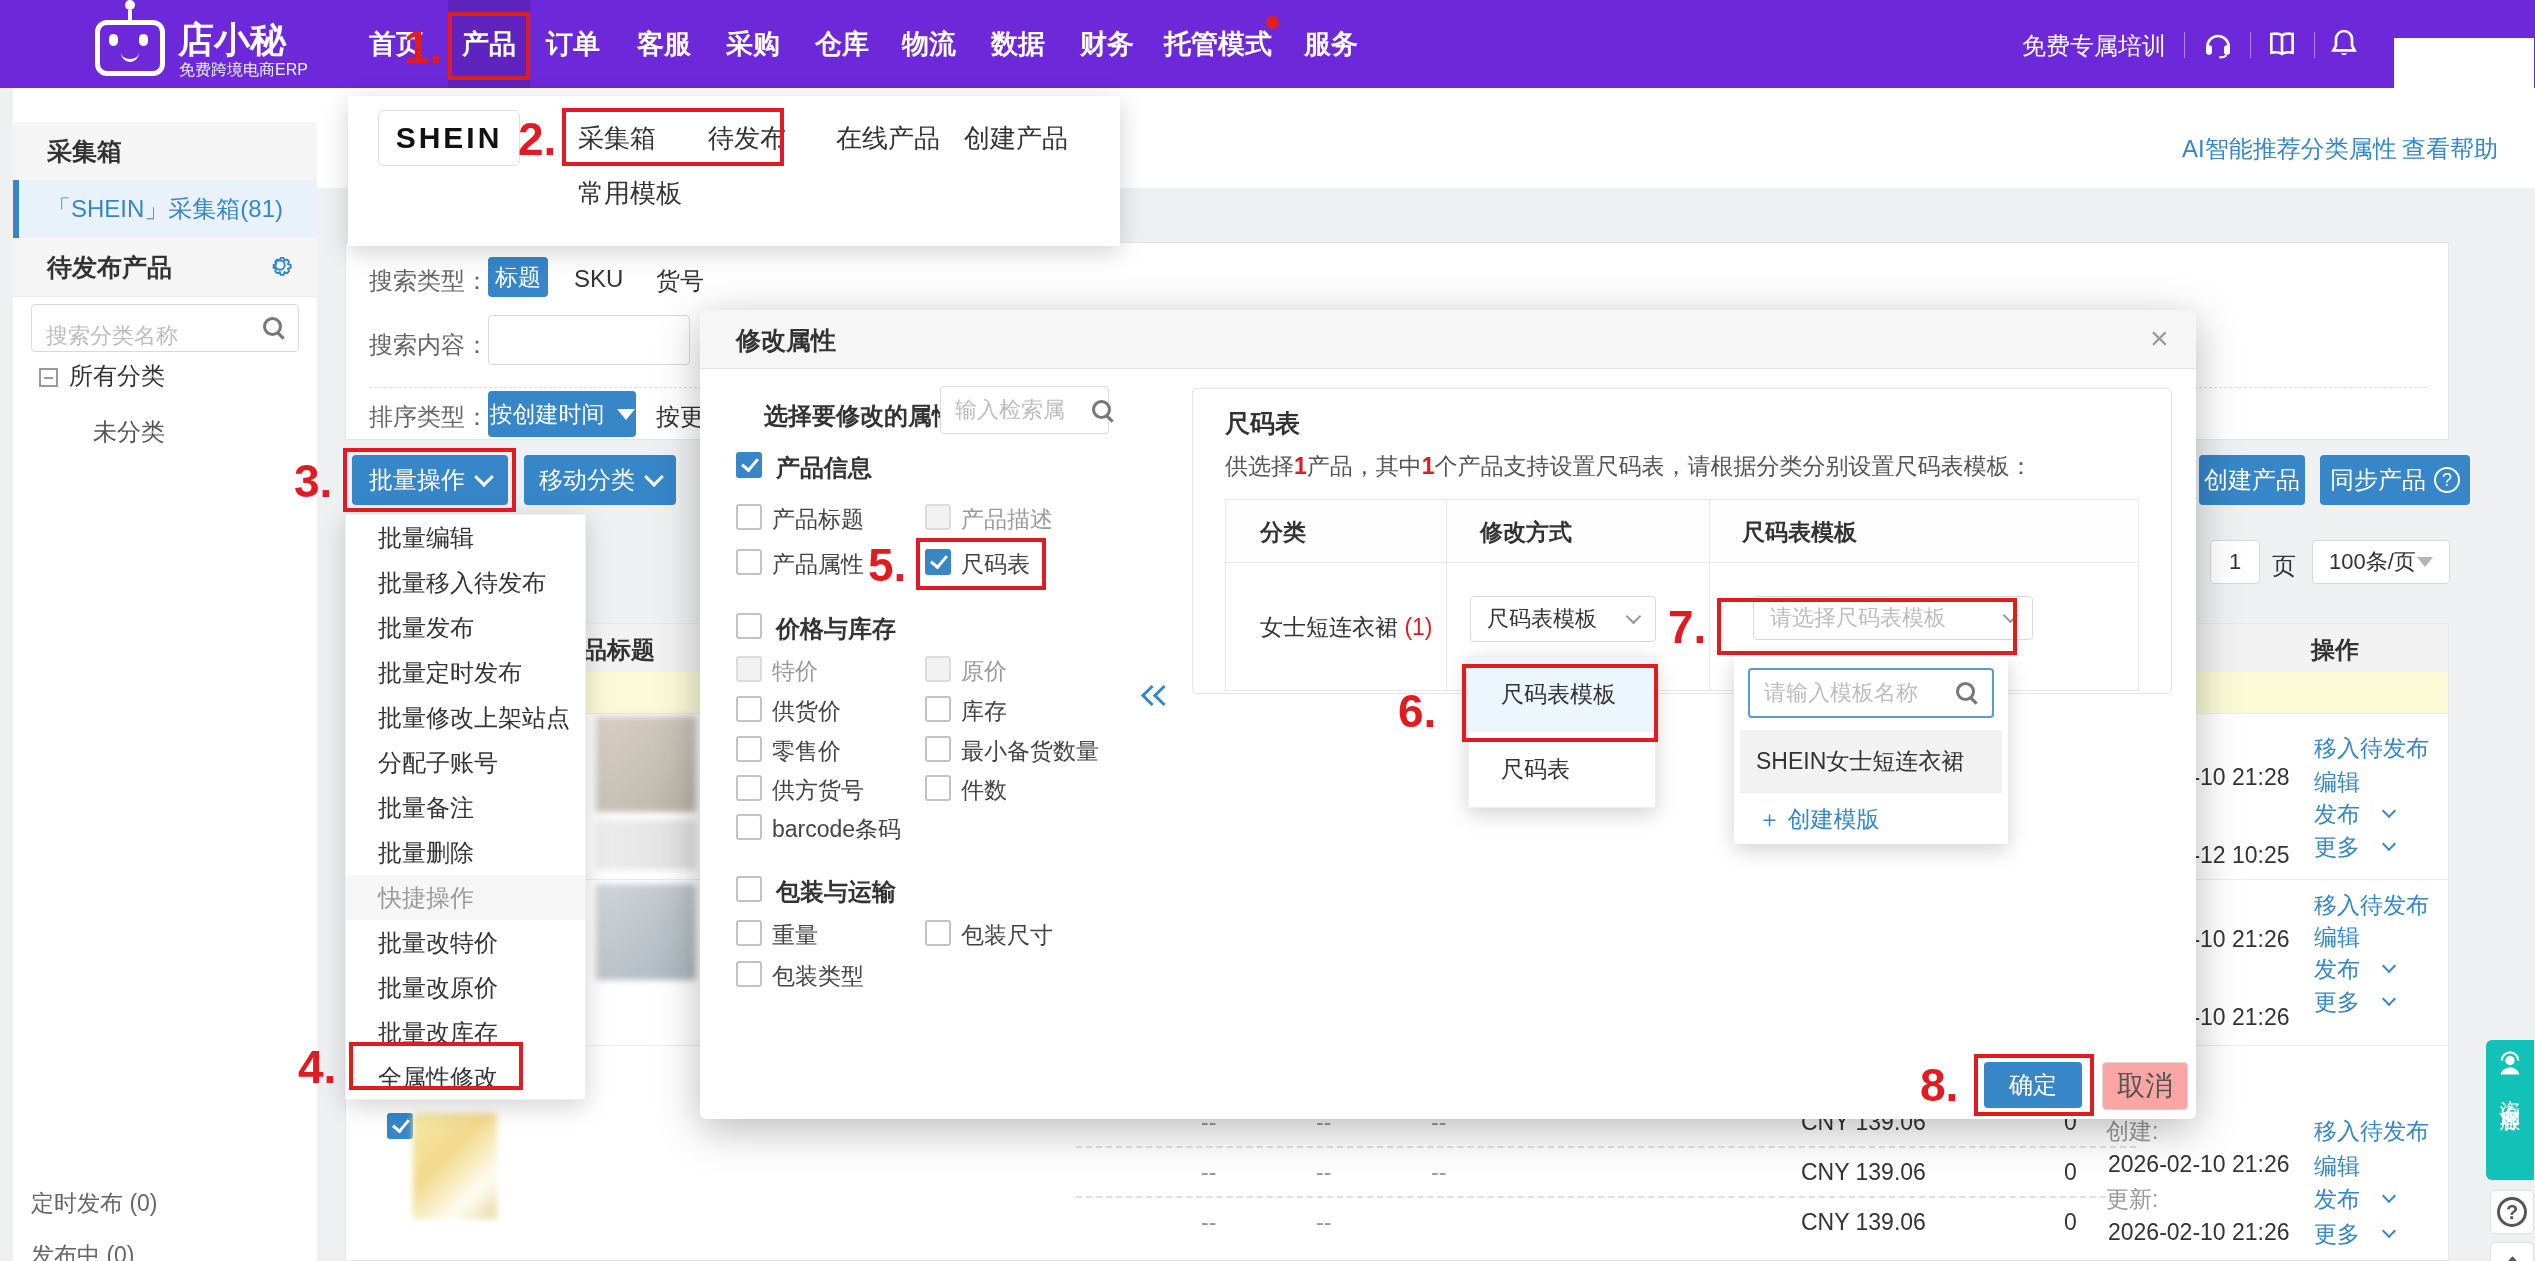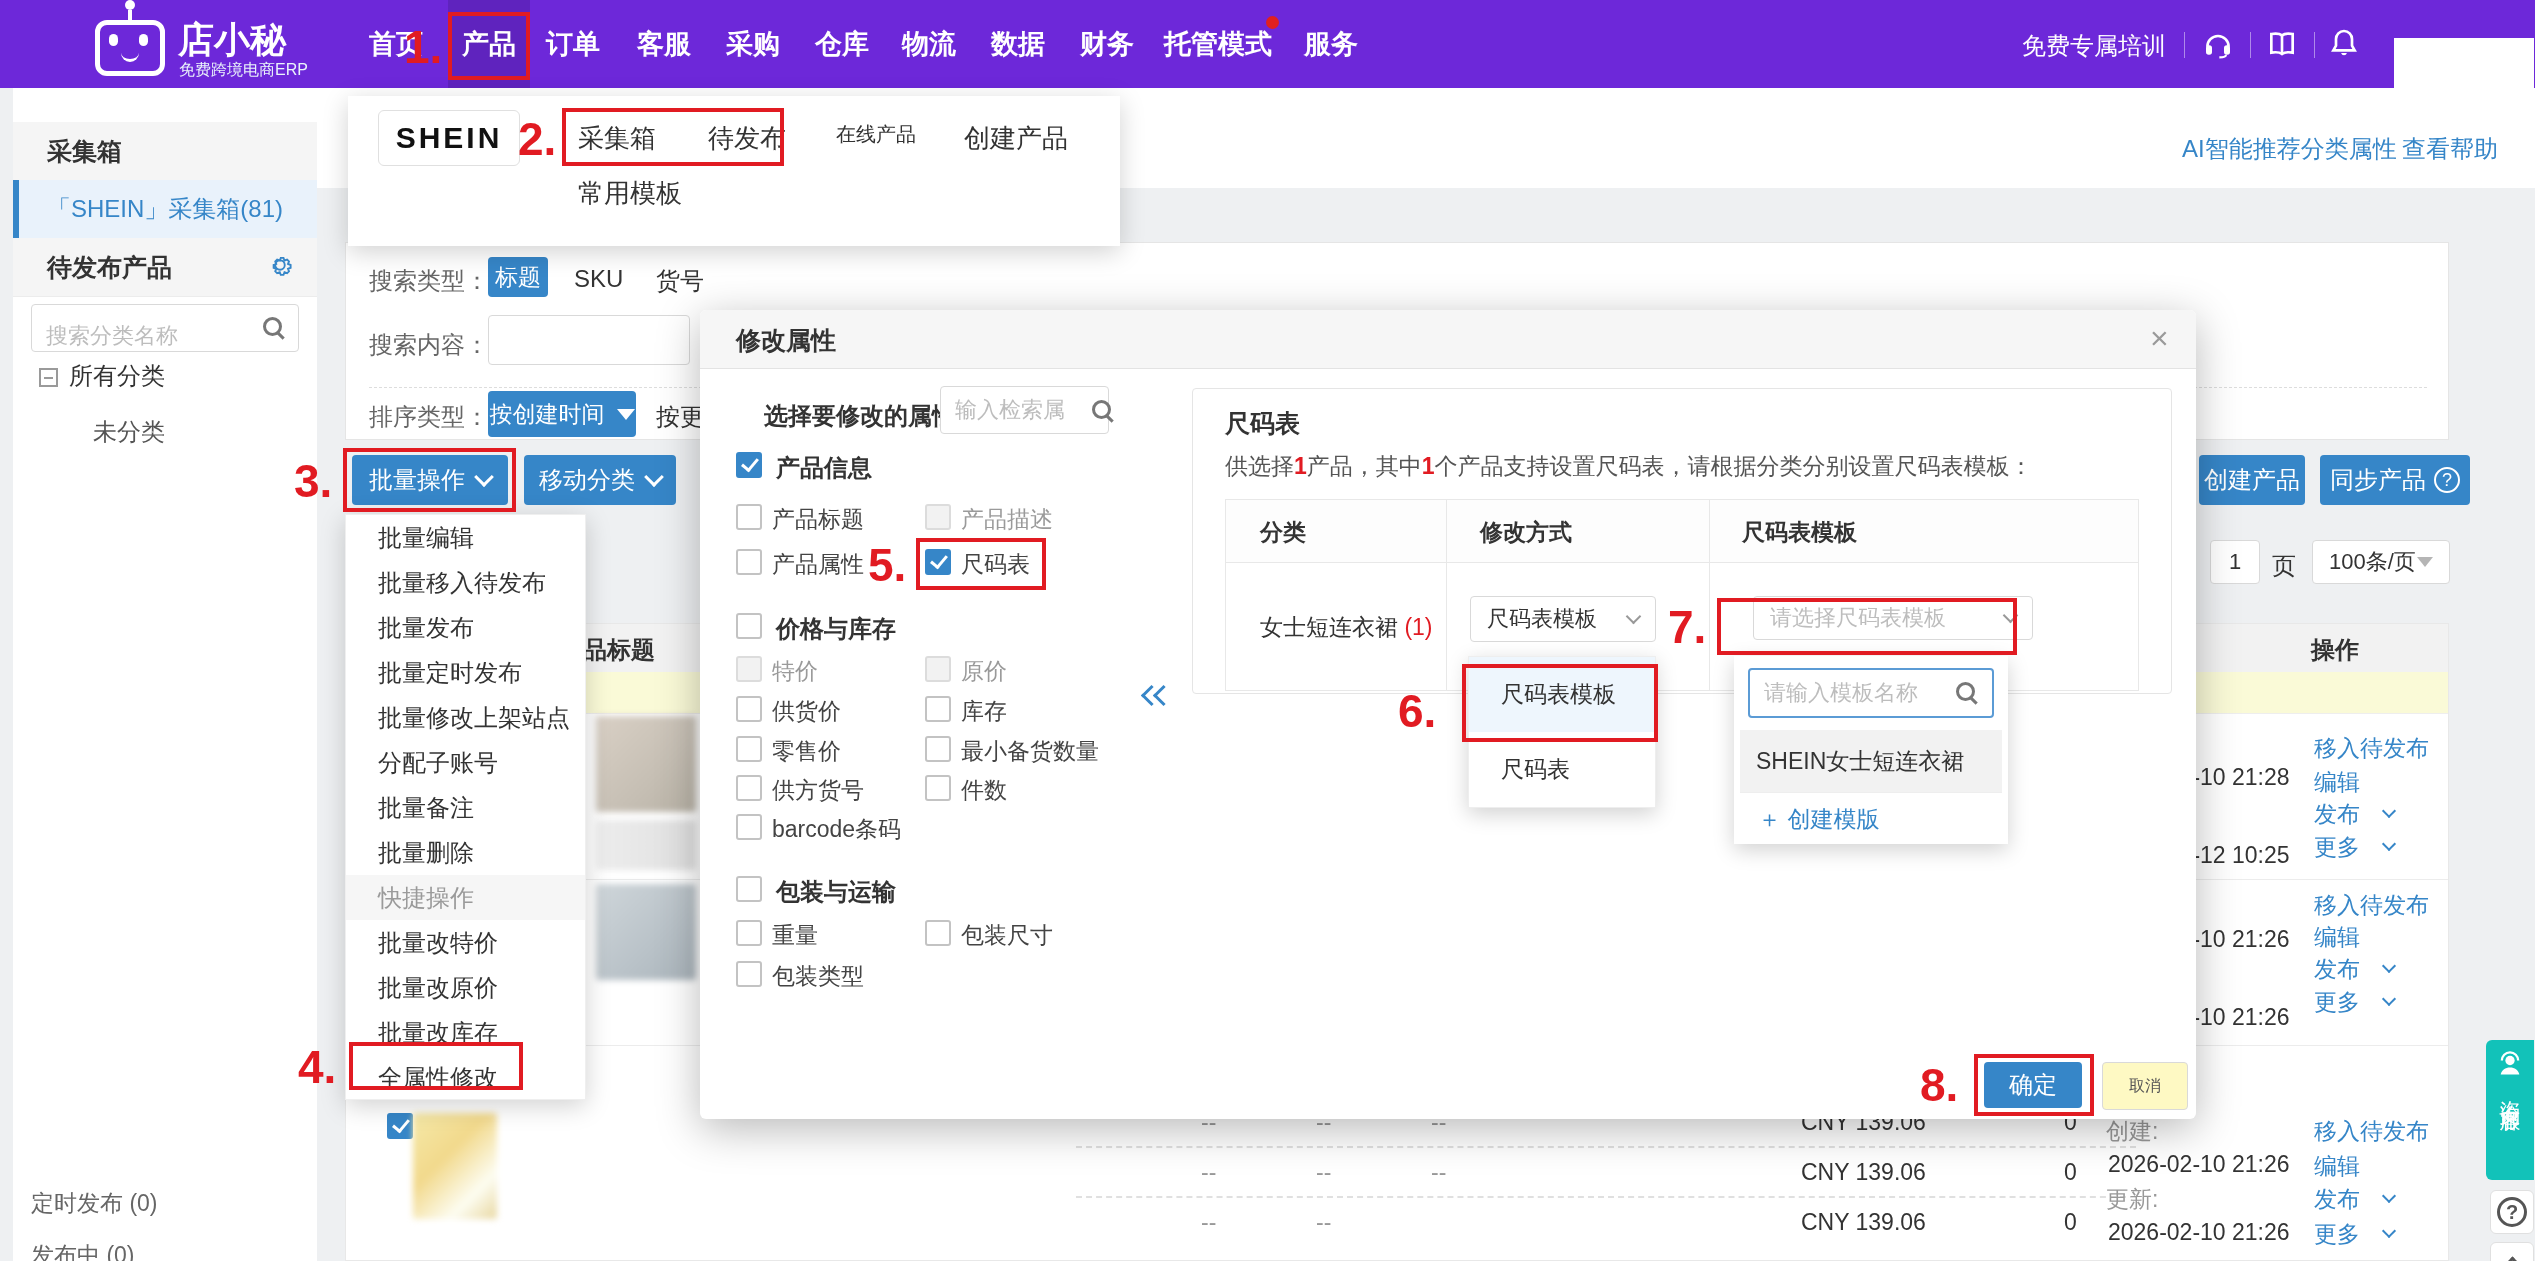--- a/index.html
+++ b/index.html
@@ -15,21 +15,21 @@
   .logo-sub{font-size:16px;color:#eaf3fb;}
   
   .robot-head{position:absolute;left:0;top:16px;width:60px;height:46px;border:5px solid #fff;border-radius:12px;}
   .robot-eye{position:absolute;top:30px;width:9px;height:12px;border-radius:5px;background:#fff;}
   .robot-smile{position:absolute;left:26px;top:46px;width:18px;height:9px;border-bottom:3px solid #fff;border-radius:0 0 9px 9px;}
   .robot-ant{position:absolute;left:33px;top:6px;width:4px;height:10px;background:#fff;}
   .robot-dot{position:absolute;left:30px;top:-4px;width:10px;height:10px;border-radius:50%;background:#fff;}
   
   .link{color:#3686c8;}
   .btn-blue{background:#3686c8;color:#fff;border-radius:4px;display:flex;align-items:center;justify-content:center;font-size:24px;}
-  .btn-plain{background:#fef9c3;border:1px solid #d9d9d9;color:#555;border-radius:4px;display:flex;align-items:center;justify-content:center;font-size:16px;}
+  .btn-plain{background:#fca5a5;border:1px solid #d9d9d9;color:#555;border-radius:4px;display:flex;align-items:center;justify-content:center;font-size:28px;}
   .chev{display:inline-block;width:11px;height:11px;border-right:3px solid #fff;border-bottom:3px solid #fff;
         transform:rotate(45deg);margin-left:12px;margin-top:-7px;}
   .chev-b{display:inline-block;width:8px;height:8px;border-right:2px solid #3686c8;border-bottom:2px solid #3686c8;
         transform:rotate(45deg);margin-left:8px;margin-top:-4px;vertical-align:middle;}
   .chev-g{display:inline-block;width:9px;height:9px;border-right:2px solid #999;border-bottom:2px solid #999;
         transform:rotate(45deg);margin-top:-5px;}
   .tri{display:inline-block;width:0;height:0;border-left:9px solid transparent;border-right:9px solid transparent;
        border-top:11px solid #fff;margin-left:12px;}
   .tri-gray{display:inline-block;width:0;height:0;border-left:8px solid transparent;border-right:8px solid transparent;
        border-top:10px solid #b5b5b5;}
@@ -263,21 +263,21 @@
       <span class="chev-b abs" style="left:2030px;top:571px;"></span>
     <div class="act-link" style="left:1968px;top:595px;">更多</div>
       <span class="chev-b abs" style="left:2030px;top:606px;"></span>
   </div>
 </div>
 
 <div class="panel" style="left:348px;top:96px;width:772px;height:150px;z-index:7;">
   <div class="abs" style="left:30px;top:14px;width:140px;height:54px;border:1px solid #e0e0e0;border-radius:6px;display:flex;align-items:center;justify-content:center;font-size:30px;font-weight:bold;letter-spacing:3px;color:#111;">SHEIN</div>
   <div class="abs" style="left:230px;top:25px;font-size:26px;">采集箱</div>
   <div class="abs" style="left:360px;top:25px;font-size:26px;">待发布</div>
-  <div class="abs" style="left:488px;top:25px;font-size:20px;">在线产品</div>
+  <div class="abs" style="left:488px;top:25px;font-size:26px;">在线产品</div>
   <div class="abs" style="left:616px;top:25px;font-size:26px;">创建产品</div>
   <div class="abs" style="left:230px;top:80px;font-size:26px;">常用模板</div>
 </div>
 
 <div class="panel" style="left:345px;top:514px;width:239px;height:584px;border:1px solid #efefef;z-index:6;">
   <div class="menu-item">批量编辑</div>
   <div class="menu-item">批量移入待发布</div>
   <div class="menu-item">批量发布</div>
   <div class="menu-item">批量定时发布</div>
   <div class="menu-item">批量修改上架站点</div>

